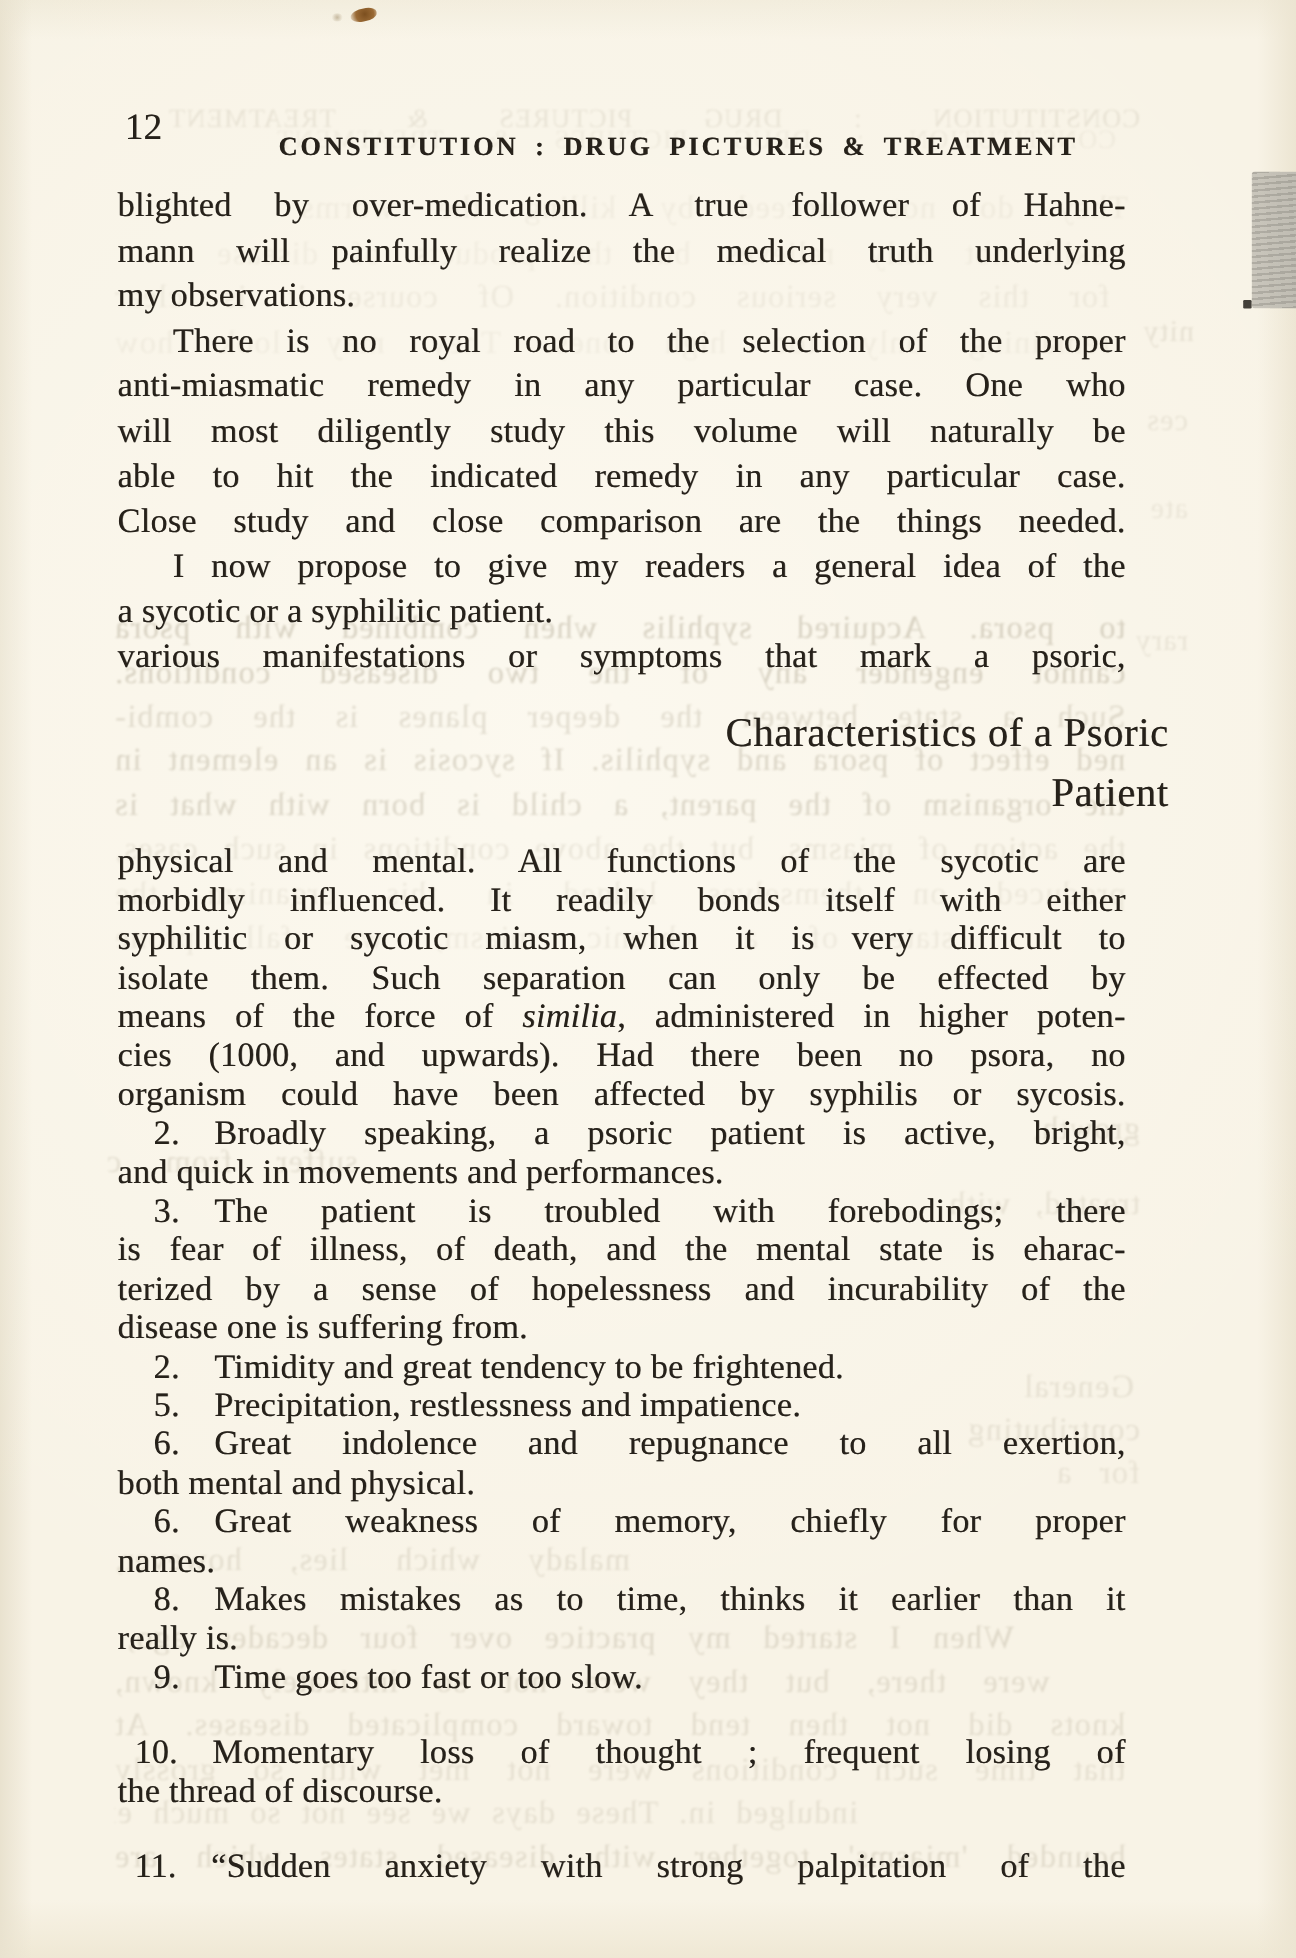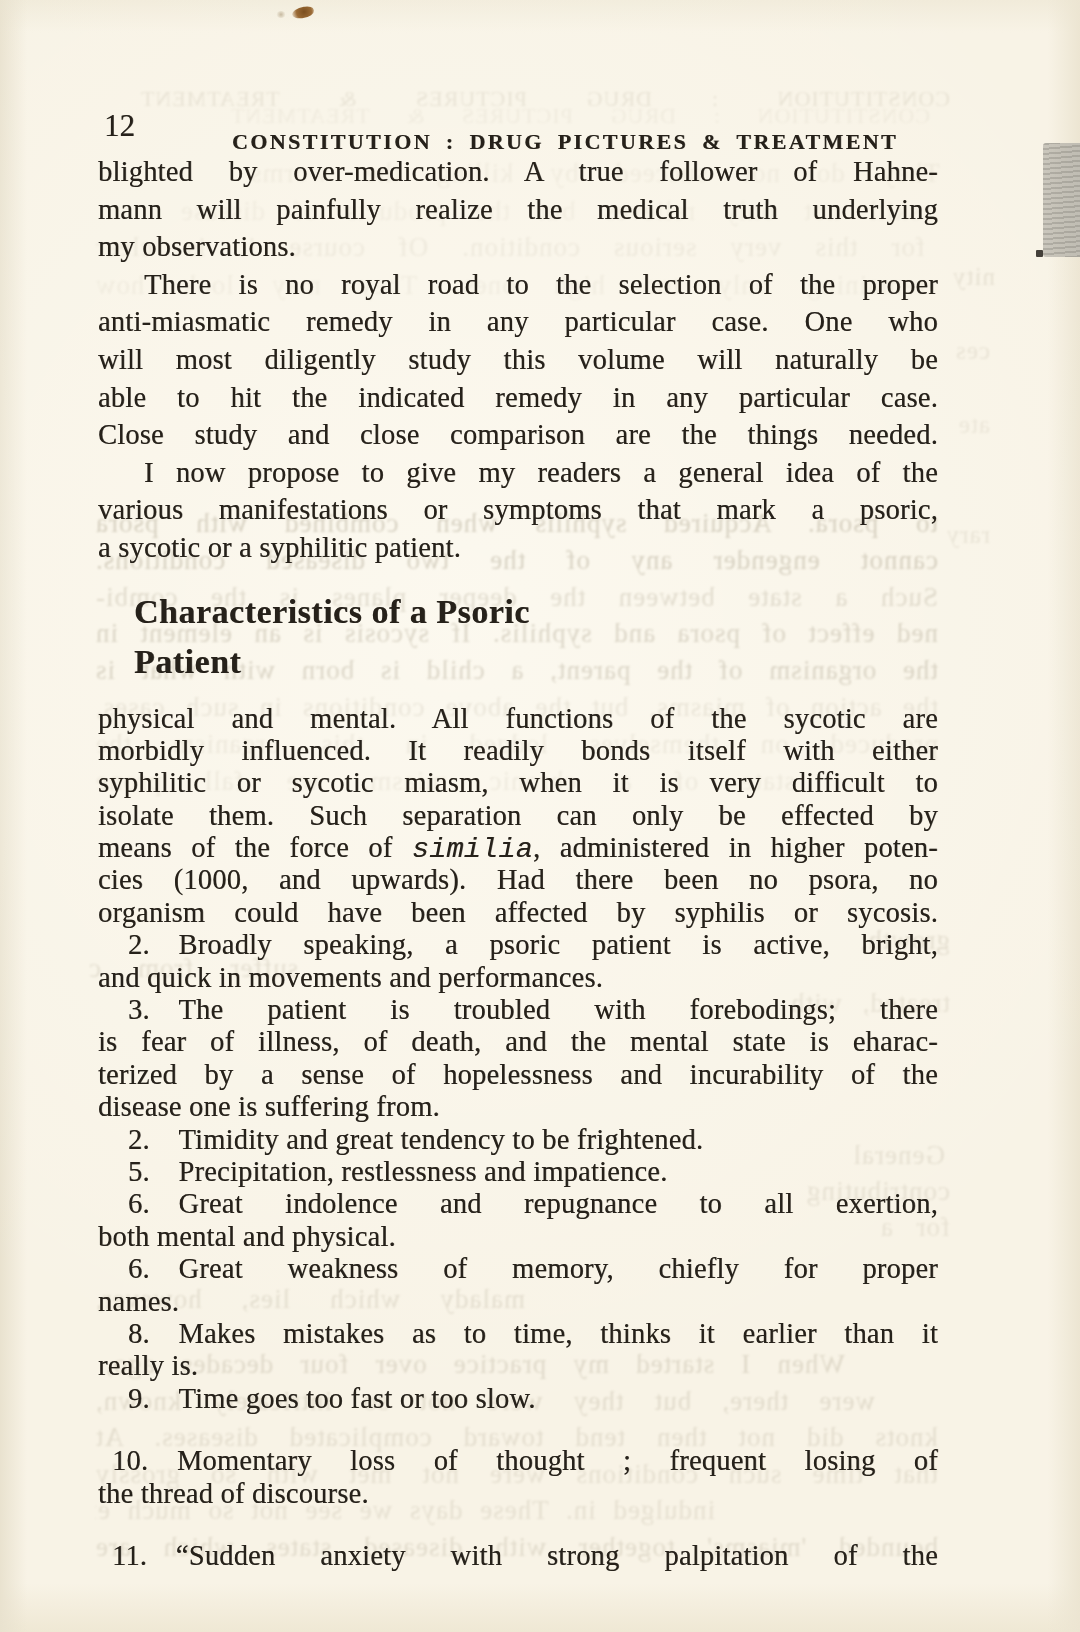--- a/index.html
+++ b/index.html
@@ -9,34 +9,34 @@
     color:#26211a;
     background-color:#f8f3e6;
     background-image:
       radial-gradient(130% 90% at 42% 38%, rgba(255,253,246,.55) 0%, rgba(255,253,246,0) 55%),
       linear-gradient(90deg, #e9e2cf 0%, rgba(233,226,207,0) 2.5%),
       linear-gradient(270deg, #ece5d2 0%, rgba(236,229,210,0) 3%),
       linear-gradient(180deg, #f1ebda 0%, rgba(241,235,218,0) 2%),
       linear-gradient(0deg, #efe8d4 0%, rgba(239,232,212,0) 3%);
   }
   
-  .header-row{position:absolute;top:0;left:0;width:100%;height:140px;margin-top:20px;}
+  .header-row{position:absolute;top:0;left:0;width:100%;height:140px;}
   .page-number{position:absolute;left:104px;top:86px;font-size:31px;line-height:40px;}
   .running-header{position:absolute;left:232px;top:106px;font-size:22px;line-height:32px;
     font-weight:bold;letter-spacing:2.4px;word-spacing:6px;}
   
   .col{position:absolute;left:98px;top:153px;width:840px;}
   .line{height:37.6px;line-height:37.6px;font-size:28.5px;letter-spacing:.2px;}
   .list-lines .line{height:32.4px;line-height:32.4px;}
   .j{text-align:justify;text-align-last:justify;}
   .ind{text-indent:46px;}
   .n1{text-indent:30px;}
   .n2{text-indent:14px;margin-top:30px;}
-  .line i{font-style:italic;font-family:Liberation Mono, monospace;}
-  .heading{margin:20px 0 16px 0;text-align:left;font-weight:bold;font-size:34px;
+  .line i{font-style:italic;}
+  .heading{margin:20px 0 16px 0;text-align:right;font-weight:normal;font-size:34px;
     letter-spacing:.5px;transform:translateX(36px);}
   .heading div{line-height:50px;}
   .col,.header-row{text-shadow:.4px 0 0 rgba(28,24,18,.55);}
   
   .ghost-layer{position:absolute;inset:0;pointer-events:none;}
   .ghost{position:absolute;color:#887d63;filter:blur(1px);letter-spacing:1px;word-spacing:9px;
     text-align:justify;text-align-last:justify;transform:scaleX(-1);line-height:30px;
     text-shadow:none;white-space:nowrap;overflow:hidden;}
   
   .speck{position:absolute;left:292px;top:7px;width:22px;height:11px;border-radius:60% 40% 55% 45%;
@@ -100,22 +100,22 @@
     <div class="para-lines">
         <div class="line j">blighted by over-medication. A true follower of Hahne-</div>
         <div class="line j">mann will painfully realize the medical truth underlying</div>
         <div class="line ">my observations.</div>
         <div class="line j ind">There is no royal road to the selection of the proper</div>
         <div class="line j">anti-miasmatic remedy in any particular case. One who</div>
         <div class="line j">will most diligently study this volume will naturally be</div>
         <div class="line j">able to hit the indicated remedy in any particular case.</div>
         <div class="line j">Close study and close comparison are the things needed.</div>
         <div class="line j ind">I now propose to give my readers a general idea of the</div>
+        <div class="line ">a sycotic or a syphilitic patient.</div>
         <div class="line j">various manifestations or symptoms that mark a psoric,</div>
-        <div class="line ">a sycotic or a syphilitic patient.</div>
       </div>
     <div class="heading">
       <div>Characteristics of a Psoric</div>
       <div>Patient</div>
     </div>
     <div class="list-lines">
         <div class="line j">physical and mental. All functions of the sycotic are</div>
         <div class="line j">morbidly influenced. It readily bonds itself with either</div>
         <div class="line j">syphilitic or sycotic miasm, when it is very difficult to</div>
         <div class="line j">isolate them. Such separation can only be effected by</div>

